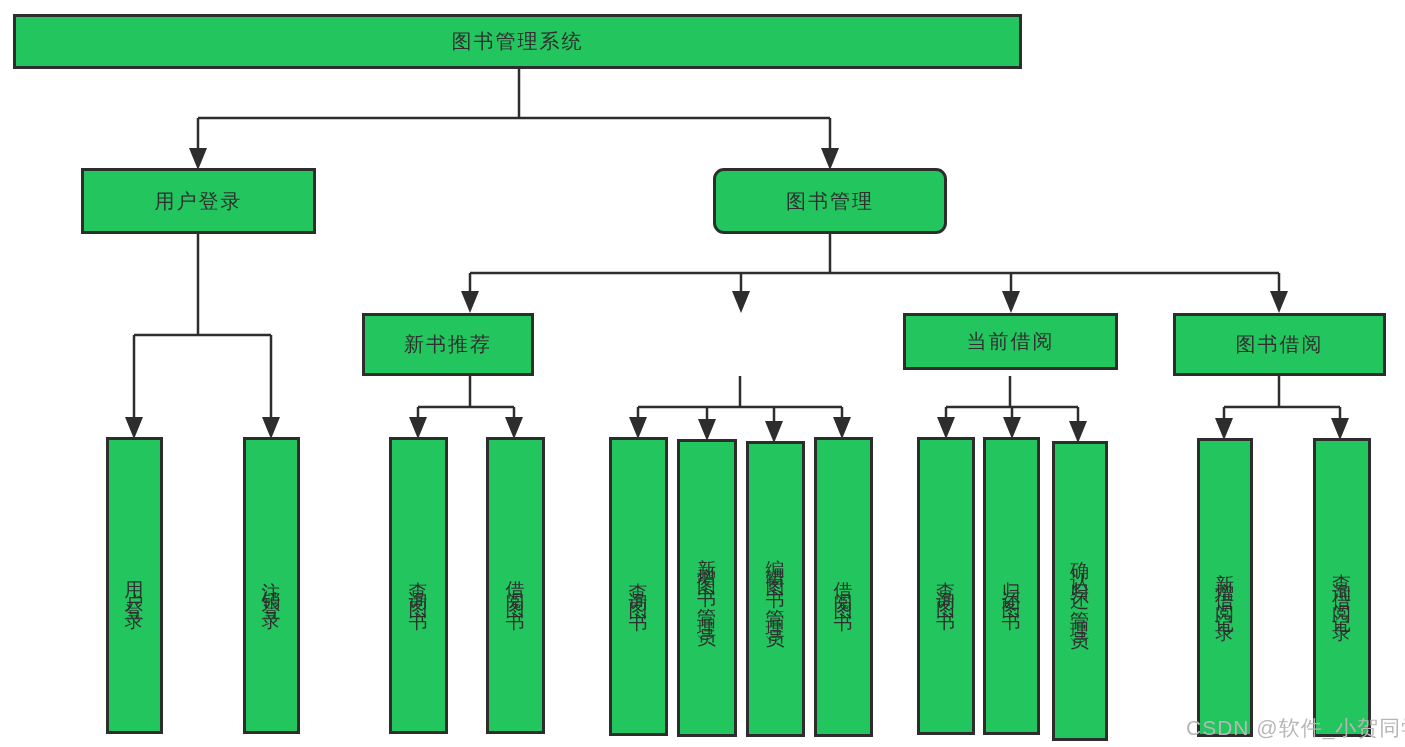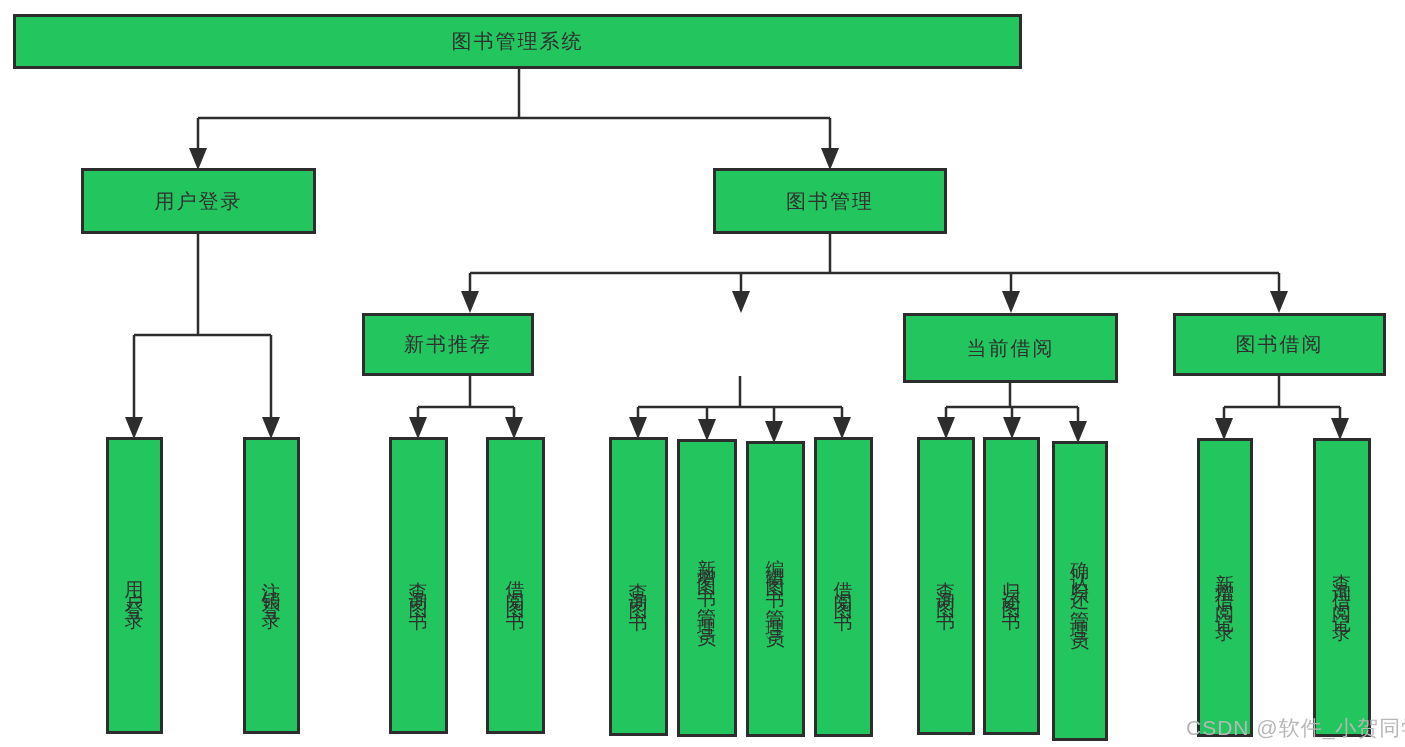--- a/index.html
+++ b/index.html
@@ -77,24 +77,24 @@
       <path d="M1012 439 L1003 417 L1021 417 Z"></path>
       <path d="M1078 443 L1069 421 L1087 421 Z"></path>
       <path d="M1224 440 L1215 418 L1233 418 Z"></path>
       <path d="M1340 440 L1331 418 L1349 418 Z"></path>
     </g>
   </svg>
 
   <div class="node hnode" style="left:13px; top:14px; width:1009px; height:55px;">图书管理系统</div>
 
   <div class="node hnode" style="left:81px; top:168px; width:235px; height:66px;">用户登录</div>
-  <div class="node hnode" style="left:713px; top:168px; width:234px; height:66px;">图书管理</div>
+  <div class="node hnode" style="left:713px; top:168px; width:234px; height:66px;border-radius:11px;">图书管理</div>
 
   <div class="node hnode" style="left:362px; top:313px; width:172px; height:63px;">新书推荐</div>
-  <div class="node hnode" style="left:903px; top:313px; width:215px; height:70px;">当前借阅</div>
+  <div class="node hnode" style="left:903px; top:313px; width:215px; height:57px;">当前借阅</div>
   <div class="node hnode" style="left:1173px; top:313px; width:213px; height:63px;">图书借阅</div>
 
   <div class="node vnode" style="left:106px; top:437px; width:57px; height:297px;">用户登录</div>
   <div class="node vnode" style="left:243px; top:437px; width:57px; height:297px;">注销登录</div>
 
   <div class="node vnode" style="left:389px; top:437px; width:59px; height:297px;">查询图书</div>
   <div class="node vnode" style="left:486px; top:437px; width:59px; height:297px;">借阅图书</div>
 
   <div class="node vnode" style="left:609px; top:437px; width:59px; height:299px;">查询图书</div>
   <div class="node vnode" style="left:677px; top:439px; width:60px; height:298px;">新增图书（管理员）</div>

